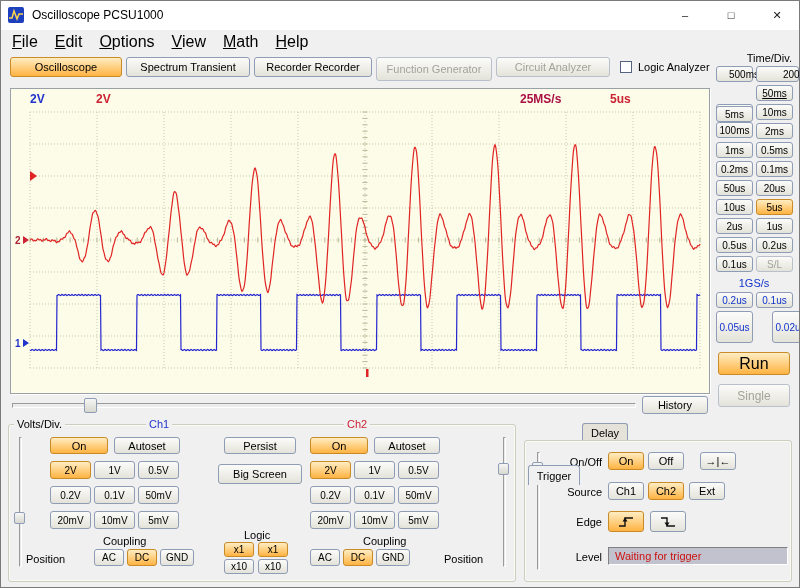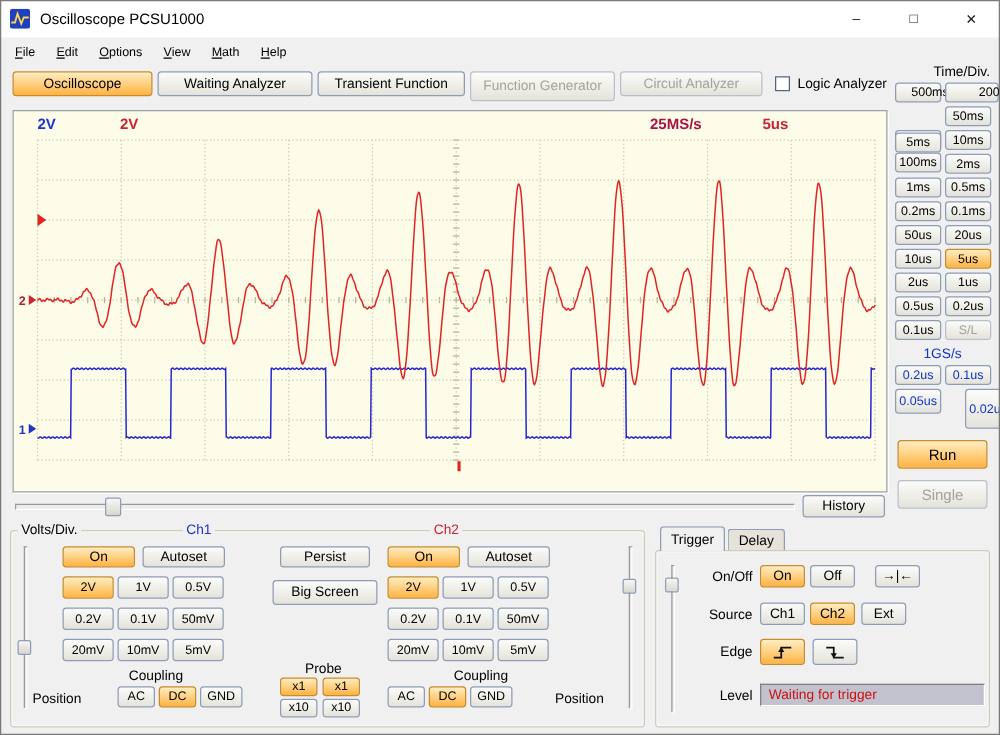--- a/index.html
+++ b/index.html
@@ -4,39 +4,39 @@
 <style>
   html,body{margin:0;padding:0;}
   body{width:800px;height:588px;position:relative;overflow:hidden;background:#f0f0f0;
        font-family:"Liberation Sans",sans-serif;font-size:11px;color:#000;}
   .abs{position:absolute;box-sizing:border-box;}
   .winborder{left:0;top:0;width:800px;height:588px;border:1px solid #7a7a7a;pointer-events:none;z-index:50;}
   .titlebar{left:0;top:0;width:800px;height:30px;background:#ffffff;}
   .title-text{left:32px;top:8px;font-size:12px;}
   .tb-btn{top:0;width:46px;height:30px;display:flex;align-items:center;justify-content:center;font-size:11px;color:#222;}
   .menubar{left:0;top:30px;width:800px;height:24px;display:flex;align-items:center;padding-left:4px;position:absolute;box-sizing:border-box;}
-  .menu-item{padding:3px 8px;margin-right:1px;font-size:10px;}
+  .menu-item{padding:3px 8px;margin-right:1px;font-size:16px;}
   .btn{position:absolute;box-sizing:border-box;display:flex;align-items:center;justify-content:center;
        background:linear-gradient(#fbfbf9,#e4e3da);border:1px solid #8f9cb5;border-radius:3px;
        font-size:11px;color:#000;white-space:nowrap;}
   .btn.small{font-size:10px;}
   .btn.sel{background:linear-gradient(#ffedc2,#ffb342);border-color:#c98a28;}
   .btn.dis{color:#a3a39b;border-color:#b9c0cb;}
   .btn.bluetxt{color:#1133cc;}
   .lbl{position:absolute;font-size:11px;white-space:nowrap;}
   .group{position:absolute;border:1px solid #cdcdc0;border-radius:3px;box-shadow:inset 0 0 0 1px #fafaf5;box-sizing:border-box;}
   .glabel{position:absolute;background:#f0f0f0;padding:0 3px;font-size:11px;z-index:2;}
   .scope{left:10px;top:88px;width:700px;height:306px;background:#fcfce8;border:1px solid #9aa0a8;box-shadow:1px 1px 0 #ffffff;}
   .scopelbl{position:absolute;top:92px;font-size:12px;font-weight:bold;z-index:3;}
   .vtrack{position:absolute;width:3px;background:#e9e9e9;border:1px solid;border-color:#9a9a9a #ffffff #ffffff #9a9a9a;box-sizing:border-box;}
   .thumb{position:absolute;background:linear-gradient(#f6f6f4,#d8d7cf);border:1px solid #8f9cb5;border-radius:2px;box-sizing:border-box;}
   .htrack{position:absolute;background:#ececec;border:1px solid;border-color:#9a9a9a #ffffff #ffffff #9a9a9a;box-sizing:border-box;}
   .tab{position:absolute;display:flex;align-items:center;justify-content:center;font-size:11px;
        border:1px solid #8f9cb5;border-bottom:none;border-radius:3px 3px 0 0;box-sizing:border-box;}
-  .tab.active{background:#f0f0f0;z-index:3;}
+  .tab.active{background:#f0f0f0;z-index:3;margin-top:44px;}
   .tab.inactive{background:#e5e3d9;}
   .sunken{position:absolute;box-sizing:border-box;border:1px solid;border-color:#808080 #ffffff #ffffff #808080;
           background:#c2c2ce;color:#cc1111;display:flex;align-items:center;padding-left:6px;font-size:11px;}
   .chk{position:absolute;width:12px;height:12px;background:#fff;border:1px solid #55637f;box-sizing:border-box;}
   svg text{font-family:"Liberation Sans",sans-serif;}
 </style>
 </head>
 <body>
 
 <div class="abs titlebar">
@@ -53,22 +53,22 @@
 <div class="menubar" id="menubar">
     <span class="menu-item"><u>F</u>ile</span>
     <span class="menu-item"><u>E</u>dit</span>
     <span class="menu-item"><u>O</u>ptions</span>
     <span class="menu-item"><u>V</u>iew</span>
     <span class="menu-item"><u>M</u>ath</span>
     <span class="menu-item"><u>H</u>elp</span>
   </div>
 
 <div class="btn sel" style="left:10px;top:57px;width:112px;height:20px">Oscilloscope</div>
-<div class="btn" style="left:126px;top:57px;width:124px;height:20px">Waiting Analyzer</div>
-<div class="btn" style="left:254px;top:57px;width:118px;height:20px">Transient Function</div>
+<div class="btn" style="left:126px;top:57px;width:124px;height:20px">Spectrum Transient</div>
+<div class="btn" style="left:254px;top:57px;width:118px;height:20px">Recorder Recorder</div>
 <div class="btn dis" style="left:376px;top:57px;width:116px;height:24px">Function Generator</div>
 <div class="btn dis" style="left:496px;top:57px;width:114px;height:20px">Circuit Analyzer</div>
 <div class="chk" style="left:620px;top:61px"></div>
 <span class="lbl" style="left:638px;top:61px">Logic Analyzer</span>
 
 <div class="abs scope"></div>
 <span class="scopelbl" style="left:30px;color:#2233cc">2V</span>
 <span class="scopelbl" style="left:96px;color:#cc2233">2V</span>
 <span class="scopelbl" style="left:520px;color:#aa1144">25MS/s</span>
 <span class="scopelbl" style="left:610px;color:#cc2233">5us</span>
@@ -198,21 +198,21 @@
 
 <div class="htrack" style="left:12px;top:403px;width:624px;height:5px"></div>
 <div class="thumb" style="left:84px;top:398px;width:13px;height:15px"></div>
 <div class="btn" style="left:642px;top:396px;width:66px;height:18px">History</div>
 
 <span class="lbl" style="left:714px;top:52px;width:78px;text-align:right">Time/Div.</span>
 <div class="abs" id="td-grid" style="left:716px;top:66px;width:78px;height:210px">
     <div class="btn small" style="left: 0px; top: 0px; width: 37px; height: 16px; padding-left: 19px;">500ms</div>
     <div class="btn small" style="left: 40px; top: 0px; width: 37px; height: 16px; padding-left: 41px;">200ms</div>
     <div class="btn small" style="left: 0px; top: 19px; width: 37px; height: 16px; margin-top: 37px;">100ms</div>
-    <div class="btn small" style="left: 40px; top: 19px; width: 37px; height: 16px;">50ms</div>
+    <div class="btn small" style="left: 40px; top: 19px; width: 37px; height: 16px; text-decoration: underline;">50ms</div>
     <div class="btn small" style="left: 0px; top: 38px; width: 37px; height: 16px;">20ms</div>
     <div class="btn small" style="left: 40px; top: 38px; width: 37px; height: 16px;">10ms</div>
     <div class="btn small" style="left: 0px; top: 40px; width: 37px; height: 16px;">5ms</div>
     <div class="btn small" style="left: 40px; top: 57px; width: 37px; height: 16px;">2ms</div>
     <div class="btn small" style="left: 0px; top: 76px; width: 37px; height: 16px;">1ms</div>
     <div class="btn small" style="left: 40px; top: 76px; width: 37px; height: 16px;">0.5ms</div>
     <div class="btn small" style="left: 0px; top: 95px; width: 37px; height: 16px;">0.2ms</div>
     <div class="btn small" style="left: 40px; top: 95px; width: 37px; height: 16px; text-align: center;">0.1ms</div>
     <div class="btn small" style="left: 0px; top: 114px; width: 37px; height: 16px;">50us</div>
     <div class="btn small" style="left: 40px; top: 114px; width: 37px; height: 16px;">20us</div>
@@ -222,24 +222,24 @@
     <div class="btn small" style="left: 40px; top: 152px; width: 37px; height: 16px;">1us</div>
     <div class="btn small" style="left: 0px; top: 171px; width: 37px; height: 16px;">0.5us</div>
     <div class="btn small" style="left: 40px; top: 171px; width: 37px; height: 16px;">0.2us</div>
     <div class="btn small" style="left: 0px; top: 190px; width: 37px; height: 16px;">0.1us</div>
     <div class="btn small dis" style="left: 40px; top: 190px; width: 37px; height: 16px;">S/L</div>
   </div>
 <span class="lbl" style="left:714px;top:277px;width:80px;text-align:center;color:#1133cc">1GS/s</span>
 <div class="abs" id="gs-grid" style="left:716px;top:292px;width:78px;height:40px">
     <div class="btn small bluetxt" style="left: 0px; top: 0px; width: 37px; height: 16px;">0.2us</div>
     <div class="btn small bluetxt" style="left: 40px; top: 0px; width: 37px; height: 16px;">0.1us</div>
-    <div class="btn small bluetxt" style="left: 0px; top: 19px; width: 37px; height: 20px;">0.05us</div>
+    <div class="btn small bluetxt" style="left: 0px; top: 19px; width: 37px; height: 32px;">0.05us</div>
     <div class="btn small bluetxt" style="left: 56px; top: 19px; width: 37px; height: 32px;">0.02us</div>
   </div>
-<div class="btn sel" style="left:718px;top:352px;width:72px;height:23px;font-size:12px">Run</div>
+<div class="btn sel" style="left:718px;top:352px;width:72px;height:23px;font-size:16px">Run</div>
 <div class="btn dis" style="left:718px;top:384px;width:72px;height:23px;font-size:12px">Single</div>
 
 <div class="group" style="left:8px;top:424px;width:508px;height:158px"></div>
 <span class="glabel" style="left:14px;top:418px">Volts/Div.</span>
 <span class="glabel" style="left:146px;top:418px;color:#2233cc">Ch1</span>
 <span class="glabel" style="left:344px;top:418px;color:#cc2233">Ch2</span>
 
 <div class="vtrack" style="left:19px;top:437px;height:130px"></div>
 <div class="thumb" style="left:14px;top:512px;width:11px;height:12px"></div>
 <div class="btn sel" style="left:50px;top:437px;width:58px;height:17px">On</div>
@@ -256,21 +256,21 @@
     <div class="btn small" style="left: 88px; top: 50px; width: 41px; height: 18px;">5mV</div>
   </div>
 <span class="lbl" style="left:103px;top:535px">Coupling</span>
 <div class="btn small" style="left:94px;top:549px;width:30px;height:17px">AC</div>
 <div class="btn small sel" style="left:127px;top:549px;width:30px;height:17px">DC</div>
 <div class="btn small" style="left:160px;top:549px;width:34px;height:17px">GND</div>
 <span class="lbl" style="left:26px;top:553px">Position</span>
 
 <div class="btn" style="left:224px;top:437px;width:72px;height:17px">Persist</div>
 <div class="btn" style="left:218px;top:464px;width:84px;height:20px">Big Screen</div>
-<span class="lbl" style="left:244px;top:529px">Probe</span>
+<span class="lbl" style="left:244px;top:529px">Logic</span>
 <div class="btn small sel" style="left:224px;top:542px;width:30px;height:15px">x1</div>
 <div class="btn small sel" style="left:258px;top:542px;width:30px;height:15px">x1</div>
 <div class="btn small" style="left:224px;top:559px;width:30px;height:15px">x10</div>
 <div class="btn small" style="left:258px;top:559px;width:30px;height:15px">x10</div>
 
 <div class="btn sel" style="left:310px;top:437px;width:58px;height:17px">On</div>
 <div class="btn" style="left:374px;top:437px;width:66px;height:17px">Autoset</div>
 <div class="abs" id="ch2-volts" style="left:310px;top:461px;width:132px;height:70px">
     <div class="btn small sel" style="left: 0px; top: 0px; width: 41px; height: 18px;">2V</div>
     <div class="btn small" style="left: 44px; top: 0px; width: 41px; height: 18px;">1V</div>

